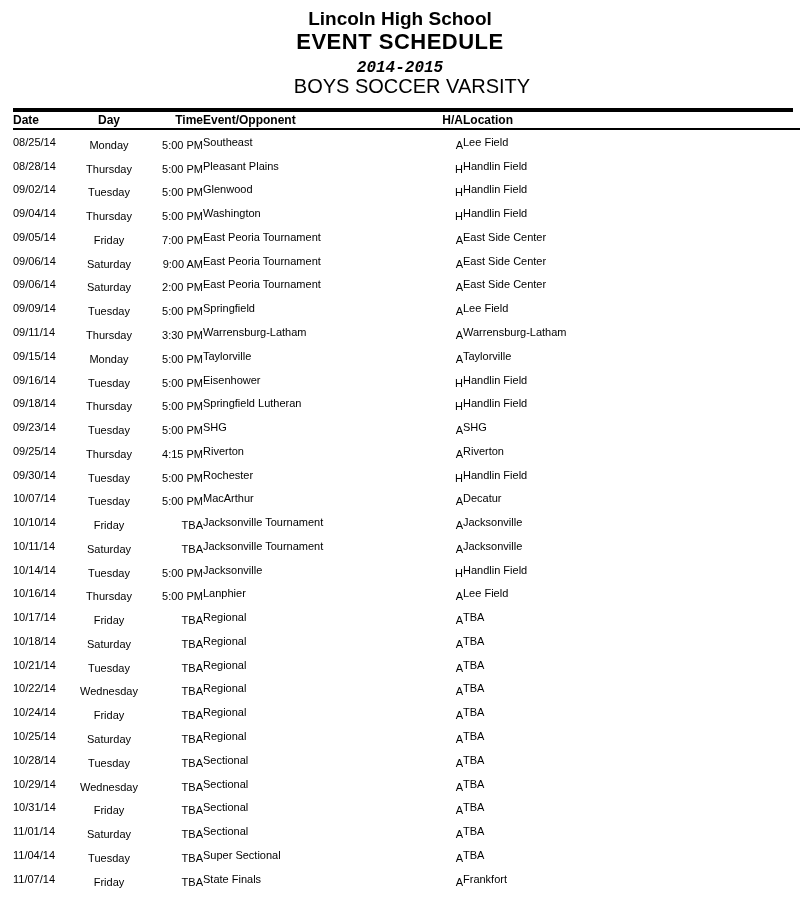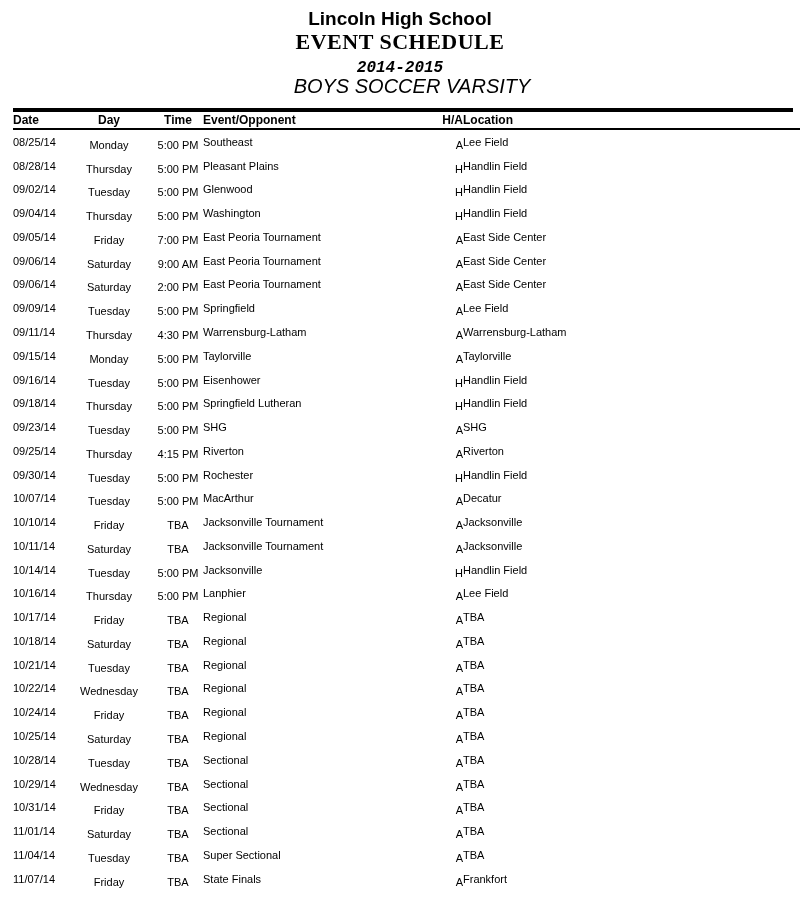--- a/index.html
+++ b/index.html
@@ -22,33 +22,31 @@
   .school {
     font-size: 19px;
     font-weight: bold;
     line-height: 22px;
   }
   .title {
     font-size: 22px;
     font-weight: bold;
     line-height: 24px;
     letter-spacing: 0.5px;
-    font-family: Liberation Serif, serif;
   }
   .season {
     margin-top: 6px;
     font-size: 16px;
     font-weight: bold;
     font-style: italic;
     line-height: 16px;
     font-family: Liberation Mono, monospace;
   }
   .team {
     font-size: 20px;
-    font-style: italic;
     line-height: 21px;
     padding-left: 24px;
   }
   .table-wrap {
     position: absolute;
     left: 13px;
     top: 108px;
     width: 787px;
   }
   .rule-thick {
@@ -75,21 +73,21 @@
     font-size: 12px;
     font-weight: bold;
   }
   tbody td {
     height: 23.78px;
     font-size: 11px;
   }
   
   .c-date  { width: 52px;  text-align: left; }
   .c-day   { width: 88px;  text-align: center; }
-  .c-time  { width: 50px;  text-align: center; margin-left: 19px; }
+  .c-time  { width: 50px;  text-align: right; margin-left: 19px; }
   .c-event { width: 228px; text-align: left; padding-left: 6px; }
   .c-ha    { width: 32px;  text-align: right; }
   .c-loc   { text-align: left; padding-left: 8px; }
   th.c-date { padding-left: 7px; text-align: left; }
   td.c-date { padding-left: 13px; }
   th.c-day  { text-align: center; padding-left: 3px; }
   
   td.c-day, td.c-time, td.c-ha {
     position: relative;
     top: 3px;
@@ -181,21 +179,21 @@
             <td class="c-date">09/09/14</td>
             <td class="c-day">Tuesday</td>
             <td class="c-time">5:00 PM</td>
             <td class="c-event">Springfield</td>
             <td class="c-ha">A</td>
             <td class="c-loc">Lee Field</td>
           </tr>
           <tr>
             <td class="c-date">09/11/14</td>
             <td class="c-day">Thursday</td>
-            <td class="c-time">4:30 PM</td>
+            <td class="c-time">3:30 PM</td>
             <td class="c-event">Warrensburg-Latham</td>
             <td class="c-ha">A</td>
             <td class="c-loc">Warrensburg-Latham</td>
           </tr>
           <tr>
             <td class="c-date">09/15/14</td>
             <td class="c-day">Monday</td>
             <td class="c-time">5:00 PM</td>
             <td class="c-event">Taylorville</td>
             <td class="c-ha">A</td>

